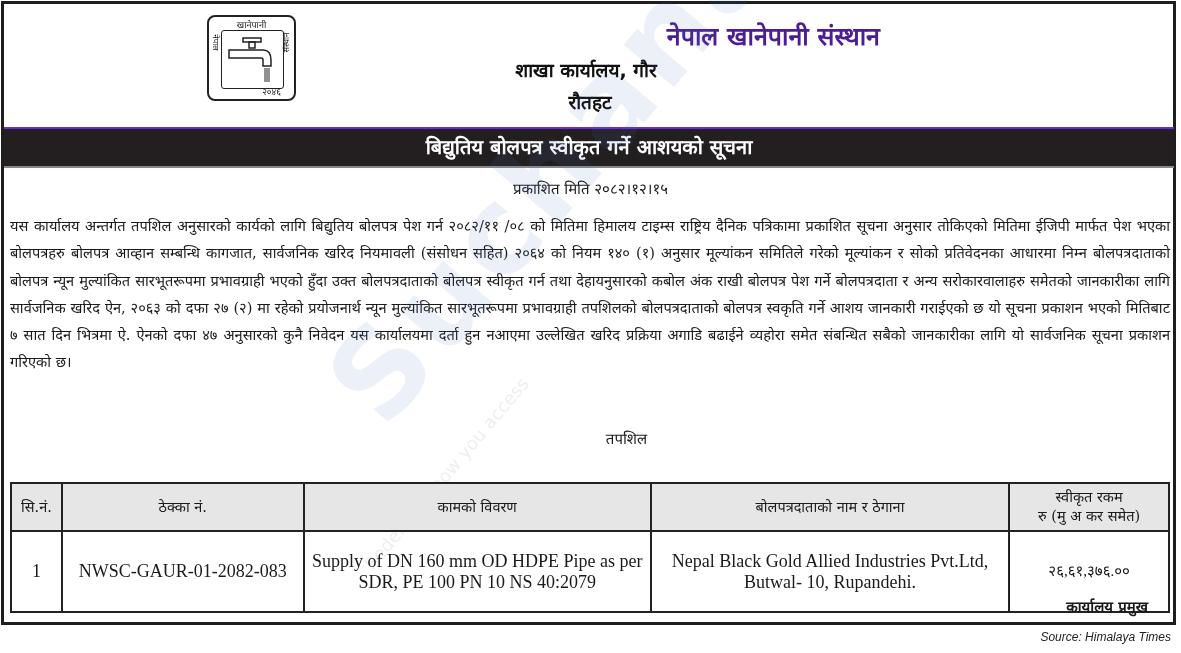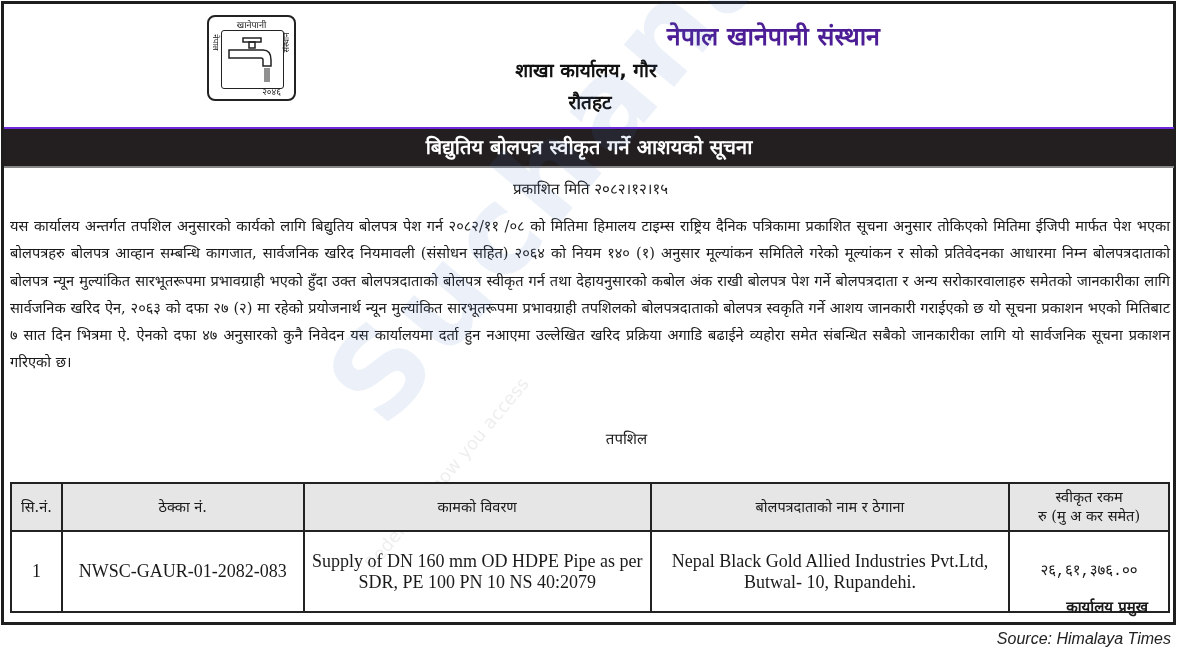--- a/index.html
+++ b/index.html
@@ -19,23 +19,23 @@
   .head3 { position:absolute; left:300px; width:580px; top:89px; text-align:center; font-family:"DejaVu Sans",sans-serif; font-weight:bold; font-size:19px; color:#111; }
   .banner { position:absolute; left:4px; top:127px; width:1170px; height:41px; background:#231f20;
             border-top:2px solid #6d28d9; border-bottom:2px solid #888; box-sizing:border-box;
             color:#fff; text-align:center; font-family:"DejaVu Sans",sans-serif; font-weight:bold; font-size:20px; line-height:36px; }
   .pubdate { position:absolute; left:0; width:1181px; top:178px; text-align:center; font-size:15px; }
   .body-text { position:absolute; left:10px; top:212px; width:1160px; font-size:14.6px; line-height:27.3px; text-align:justify; }
   .tapashil { position:absolute; left:0; width:1181px; top:428px; text-align:center; font-size:15px;padding-left:36px; }
   table.tbl { position:absolute; left:10px; top:458px; width:1160px; border-collapse:collapse; font-family:"Liberation Serif",serif;margin-top:24px; }
   table.tbl th { background:#e6e6e6; height:46px; font-weight:normal; font-size:14.5px; border:2px solid #222; padding:0 4px; font-family:"DejaVu Serif",serif; line-height:19px; }
   table.tbl td { height:79px; text-align:center; font-size:18px; border:2px solid #222; padding:0 4px; line-height:21px; }
-  td.amt { font-family:Liberation Mono, monospace; font-size:15px !important; }
+  td.amt { font-family:Liberation Serif, serif; font-size:15px !important; }
   .signature { position:absolute; right:33px; top:596px; font-size:15px; font-weight:bold; font-family:"DejaVu Sans",sans-serif; }
-  .source { position:absolute; right:10px; top:630px; font-size:16px; font-style:italic; font-family:"Liberation Sans",sans-serif; color:#222; }
+  .source { position:absolute; right:10px; top:630px; font-size:12px; font-style:italic; font-family:"Liberation Sans",sans-serif; color:#222; }
   .wm { position:absolute; left:300px; top:360px; font-family:"DejaVu Sans",sans-serif; font-weight:bold; font-size:120px;
         color:rgba(70,120,200,0.10); transform:rotate(-50deg); transform-origin:left top; pointer-events:none; letter-spacing:6px; }
   .wm2 { position:absolute; left:360px; top:560px; font-family:"DejaVu Sans",sans-serif; font-size:18px; color:rgba(120,120,120,0.13);
          transform:rotate(-50deg); transform-origin:left top; pointer-events:none; }
 </style>
 </head>
 <body>
 
 <div class="frame"></div>
 

